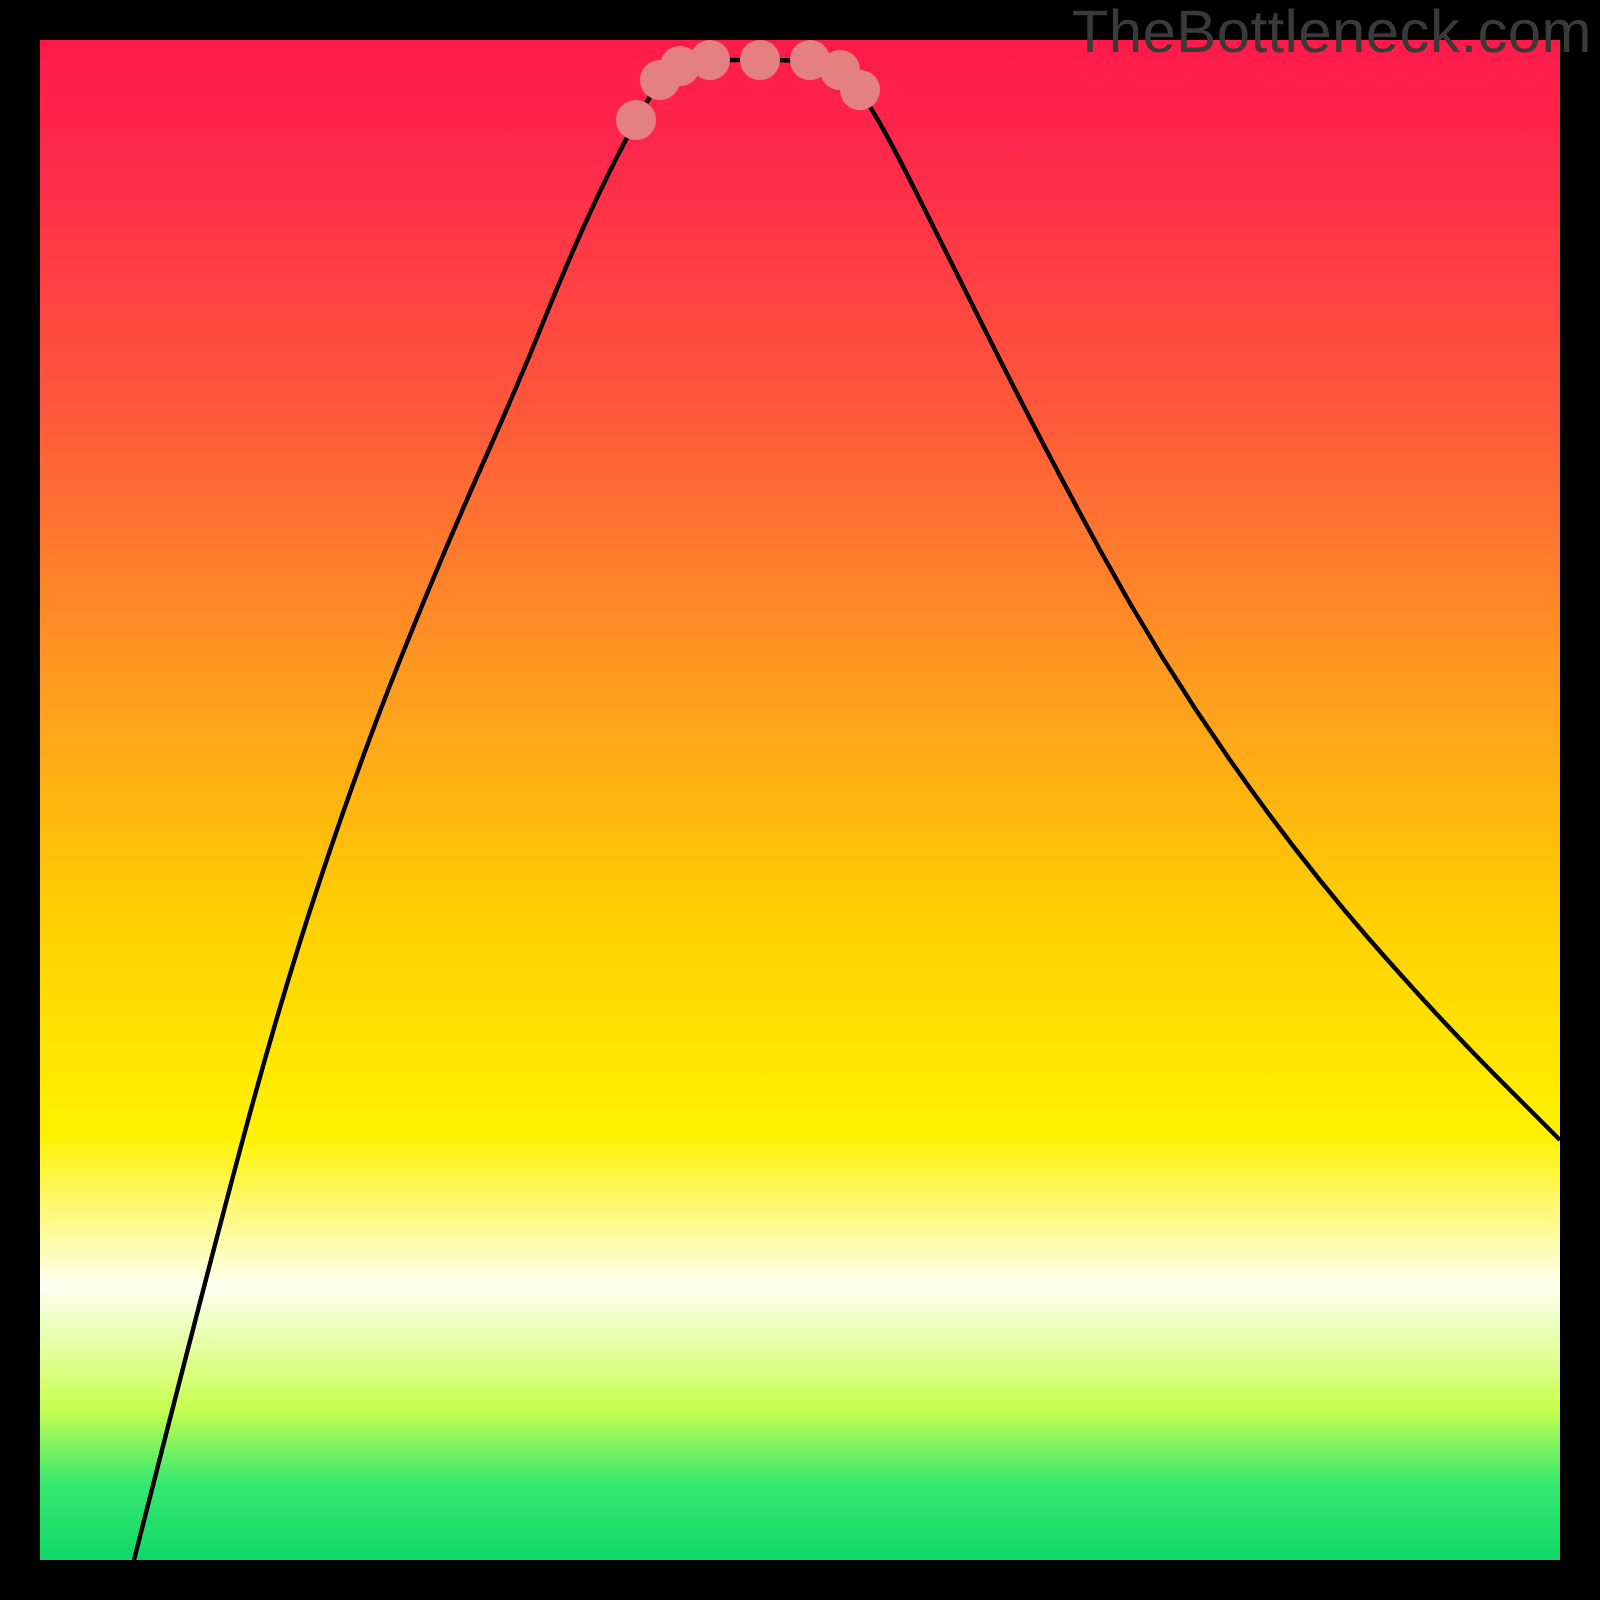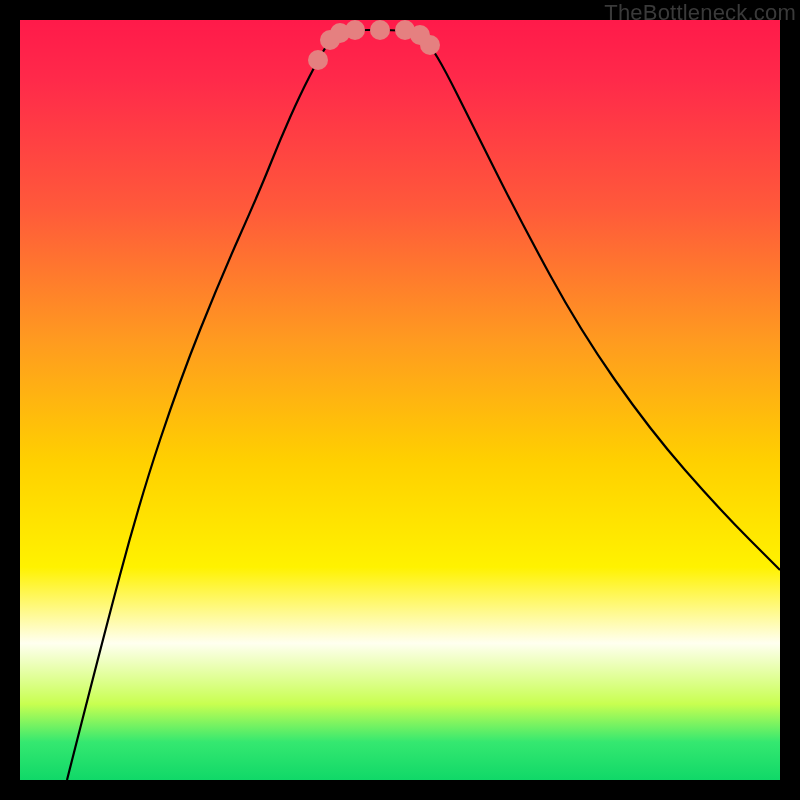--- a/index.html
+++ b/index.html
@@ -35,21 +35,21 @@
       #c8ff50 90%,
       #35e870 95%,
       #10d868 100%
     );
   }
   .watermark {
     position: absolute;
     top: 0px;
     right: 4px;
     color: #3a3a3a;
-    font-size: 22px;
+    font-size: 30px;
     font-weight: 500;
     letter-spacing: 0.2px;
     z-index: 10;
   }
   svg.curves {
     position: absolute;
     left: 0;
     top: 0;
     width: 100%;
     height: 100%;

